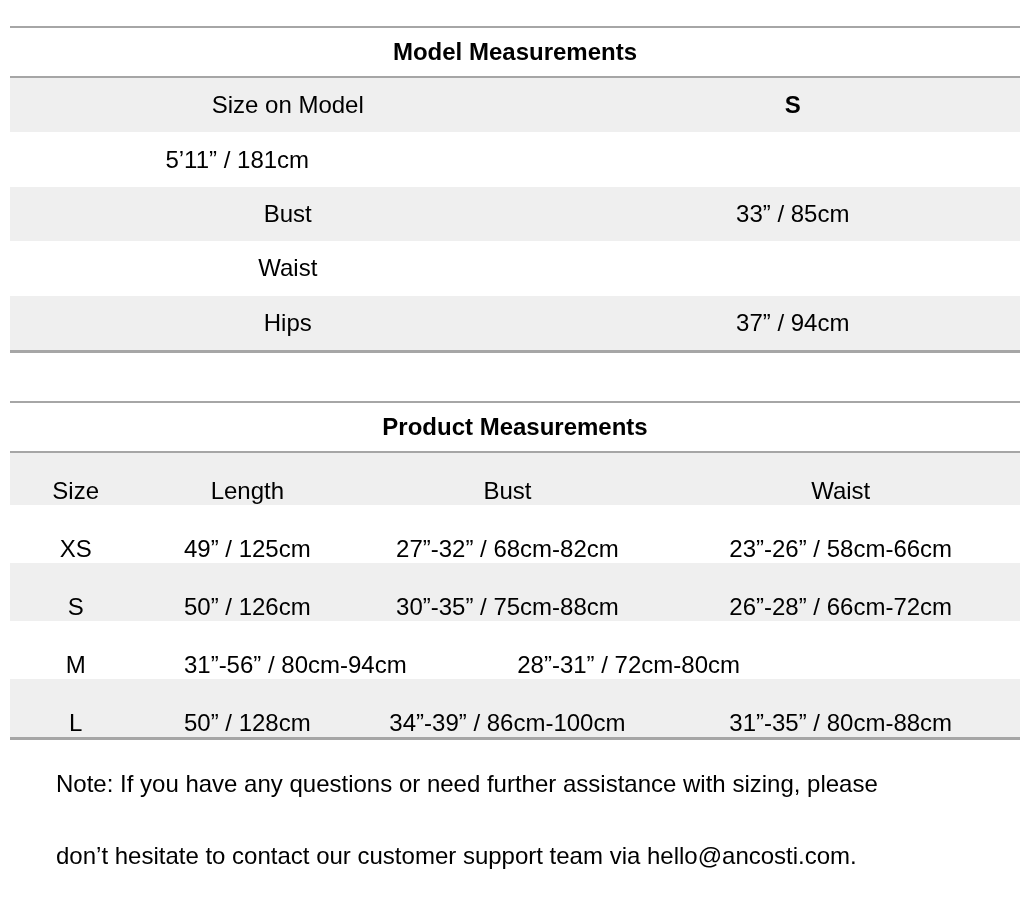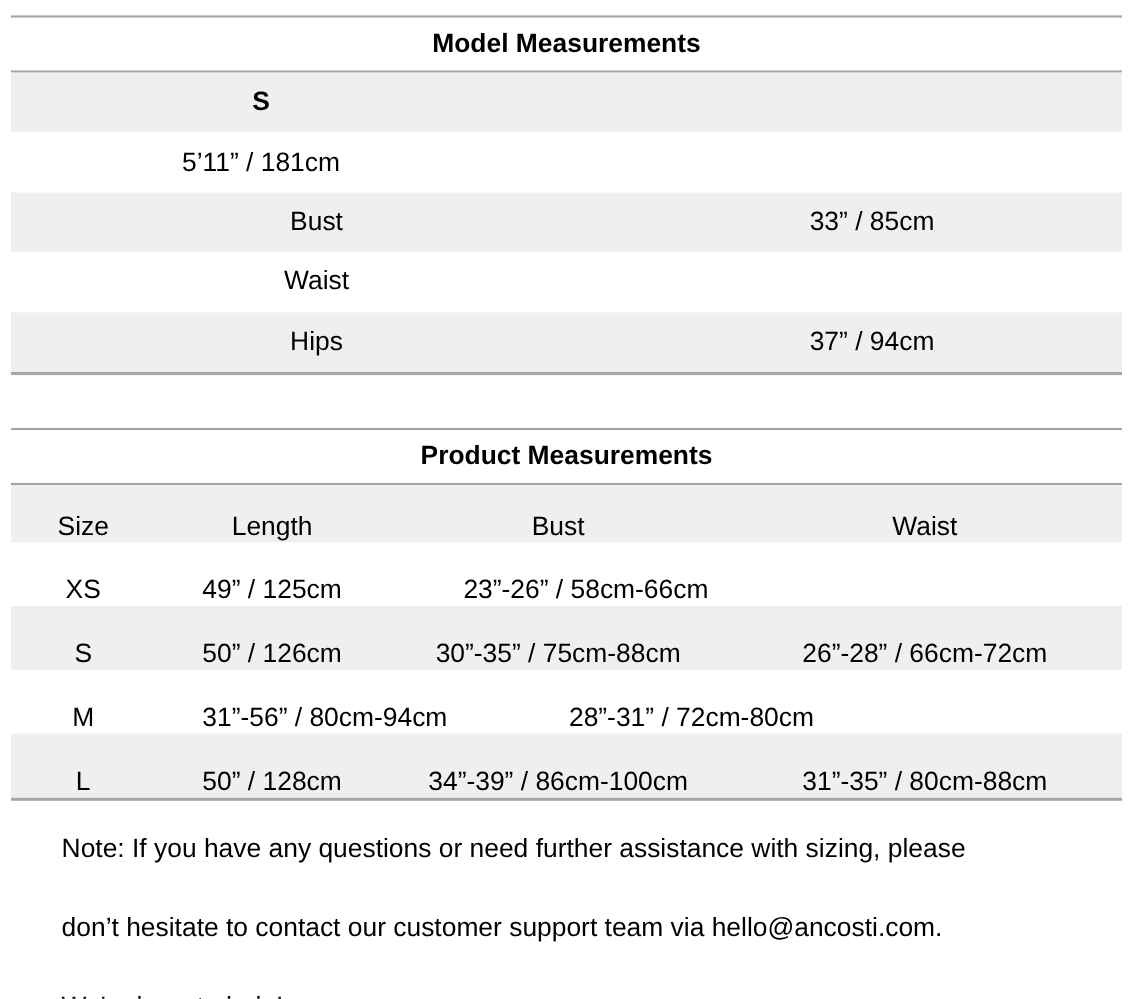--- a/index.html
+++ b/index.html
@@ -14,21 +14,21 @@
     overflow: hidden;
   }
   .page { width: 1032px; height: 908px; overflow: hidden; }
 
   .sizing-table {
     margin-left: 10px;
     margin-right: 12px;
     border-top: 2px solid #a6a6a6;
     border-bottom: 3px solid #a6a6a6;
   }
-  .sizing-table.model { margin-top: 14px; }
+  .sizing-table.model { margin-top: 26px; }
   .sizing-table.product { margin-top: 48px; }
 
   .table-title {
     height: 50px;
     border-bottom: 2px solid #a6a6a6;
     display: flex;
     align-items: center;
     justify-content: center;
     font-weight: 700;
   }
@@ -63,20 +63,21 @@
 </style>
 </head>
 <body>
 
 <div class="page">
 
   <section class="sizing-table model">
     <div class="table-title">Model Measurements</div>
     <div class="model-rows">
       <div class="mrow">
+        <div class="mcell label">Size on Model</div>
         <div class="mcell value">S</div>
       </div>
       <div class="mrow">
         <div class="mcell value">5’11” / 181cm</div>
       </div>
       <div class="mrow">
         <div class="mcell label">Bust</div>
         <div class="mcell value">33” / 85cm</div>
       </div>
       <div class="mrow">
@@ -94,20 +95,21 @@
     <div class="prow header">
       <div class="pcell c0">Size</div>
       <div class="pcell c1">Length</div>
       <div class="pcell c2">Bust</div>
       <div class="pcell c3">Waist</div>
     </div>
     <div class="product-rows">
       <div class="prow">
         <div class="pcell c0">XS</div>
         <div class="pcell c1">49” / 125cm</div>
+        <div class="pcell c2">27”-32” / 68cm-82cm</div>
         <div class="pcell c3">23”-26” / 58cm-66cm</div>
       </div>
       <div class="prow">
         <div class="pcell c0">S</div>
         <div class="pcell c1">50” / 126cm</div>
         <div class="pcell c2">30”-35” / 75cm-88cm</div>
         <div class="pcell c3">26”-28” / 66cm-72cm</div>
       </div>
       <div class="prow">
         <div class="pcell c0">M</div>

